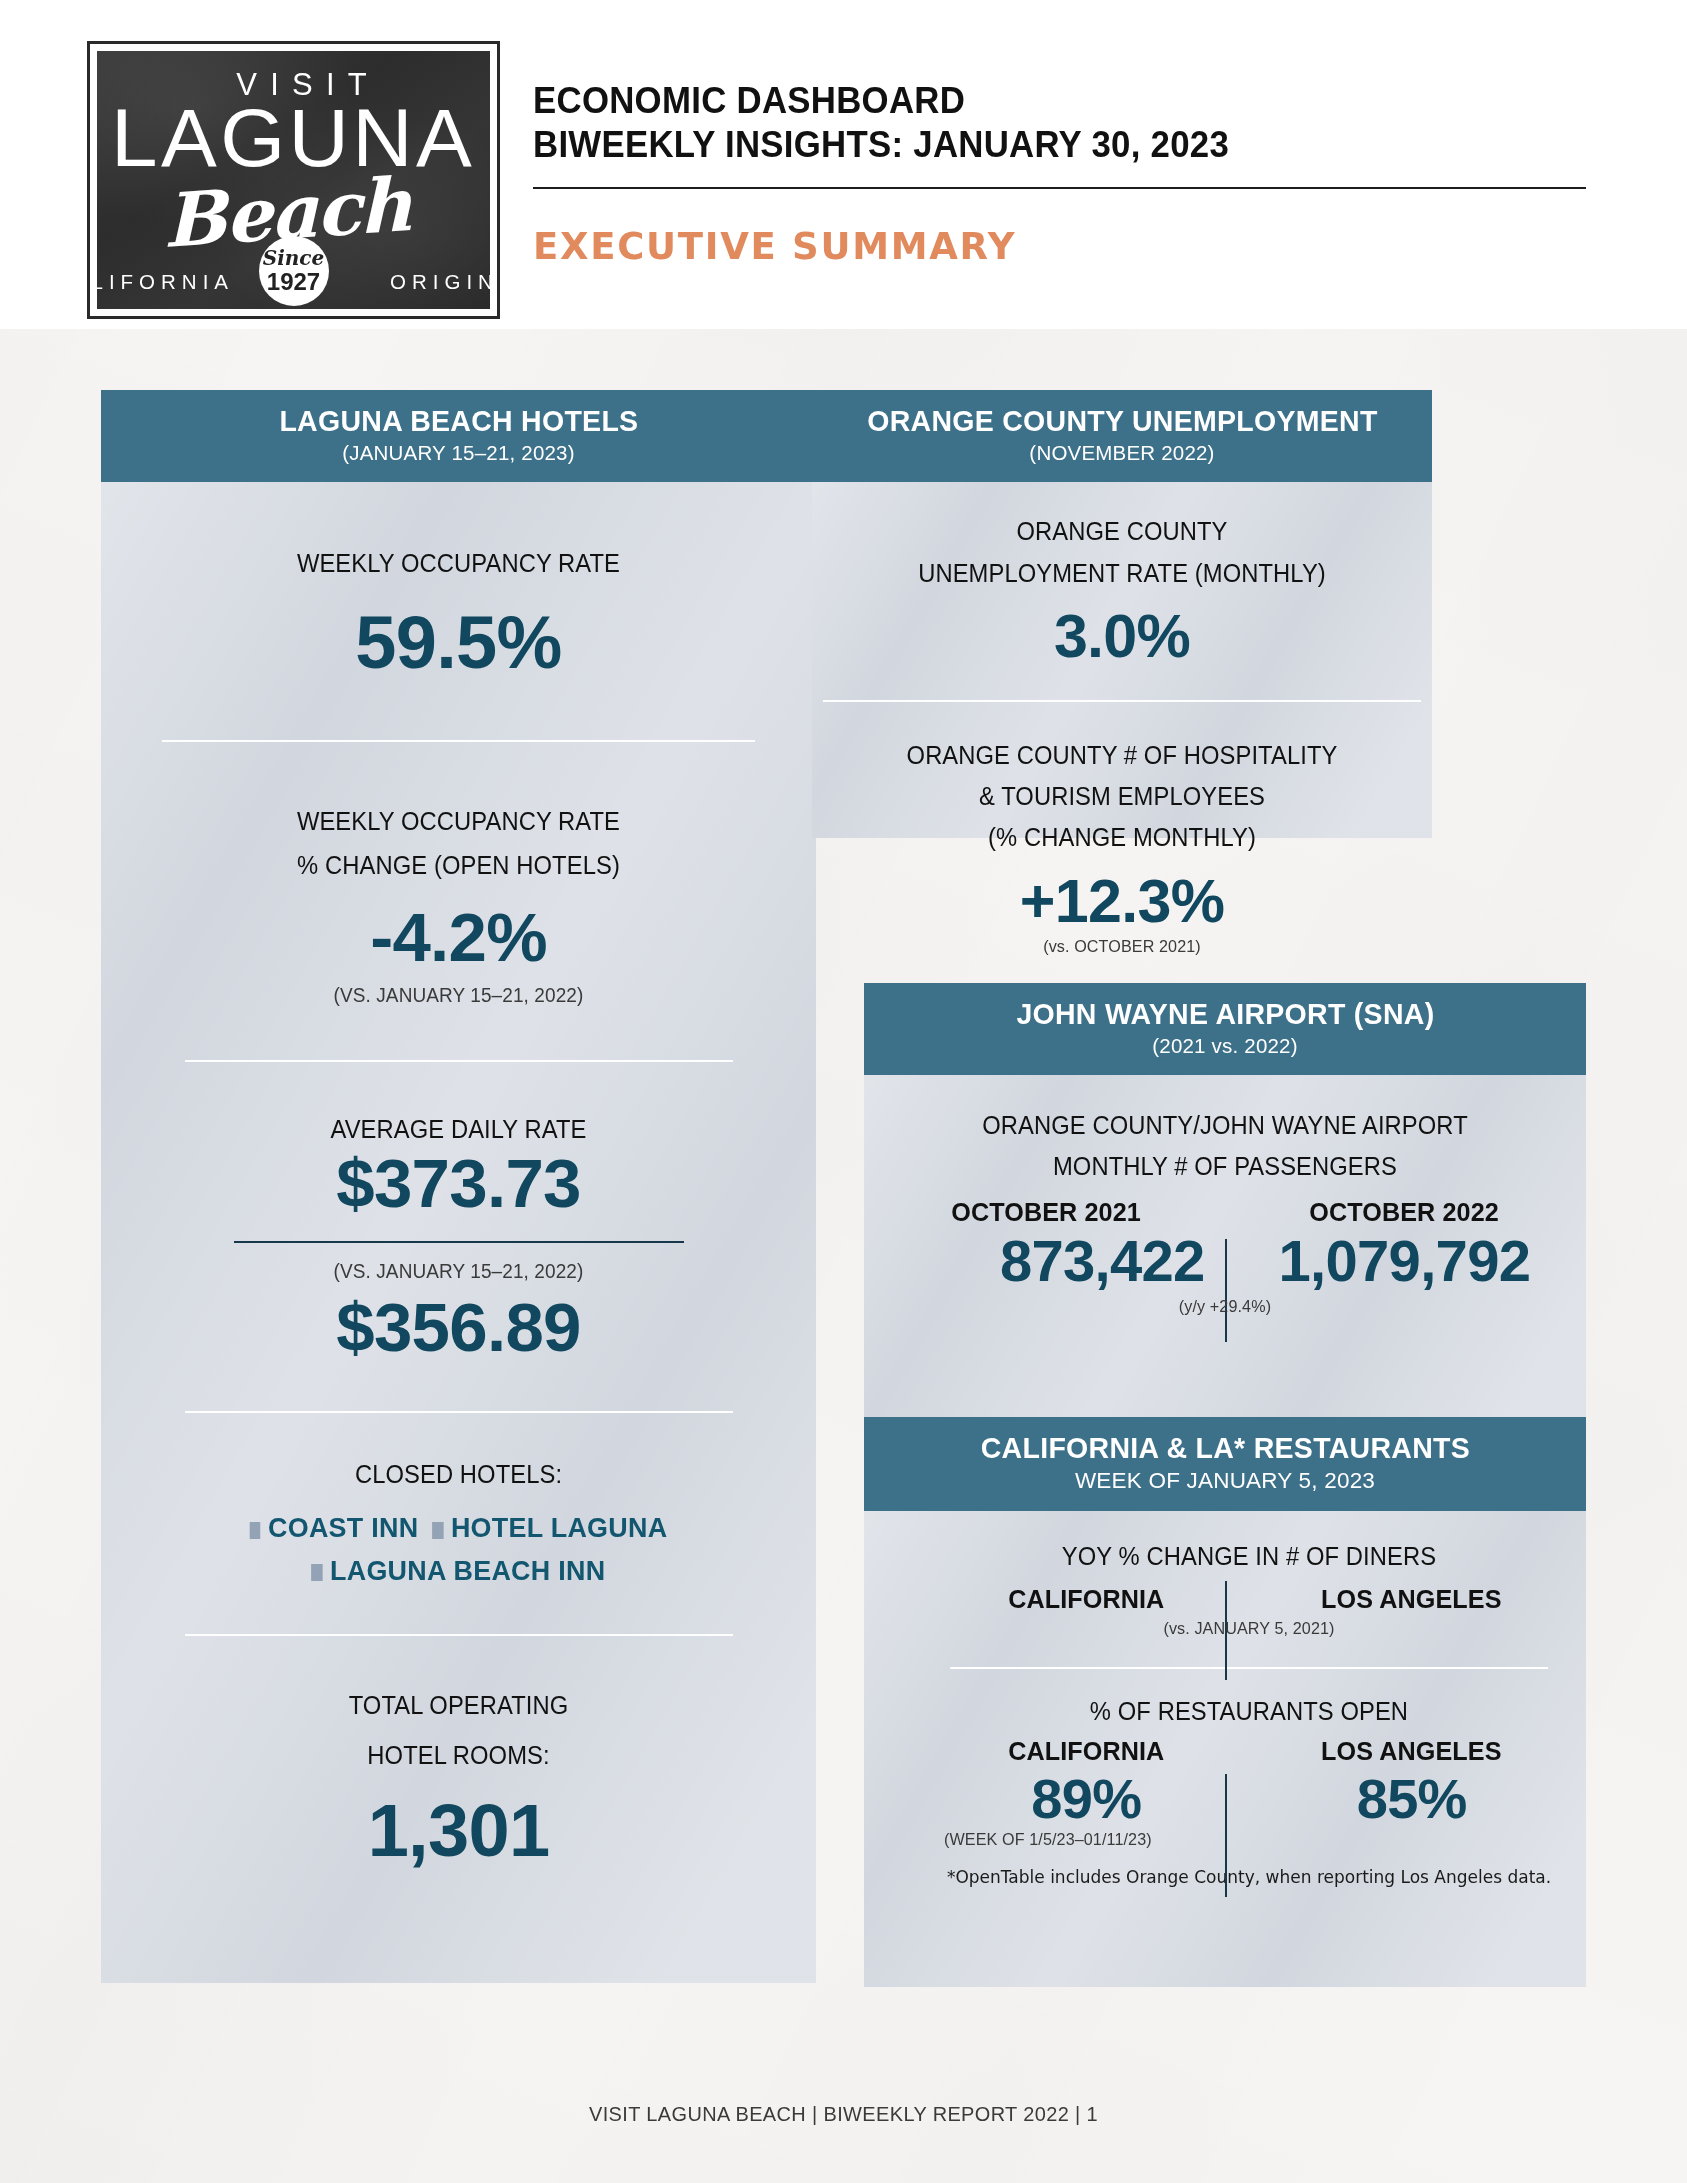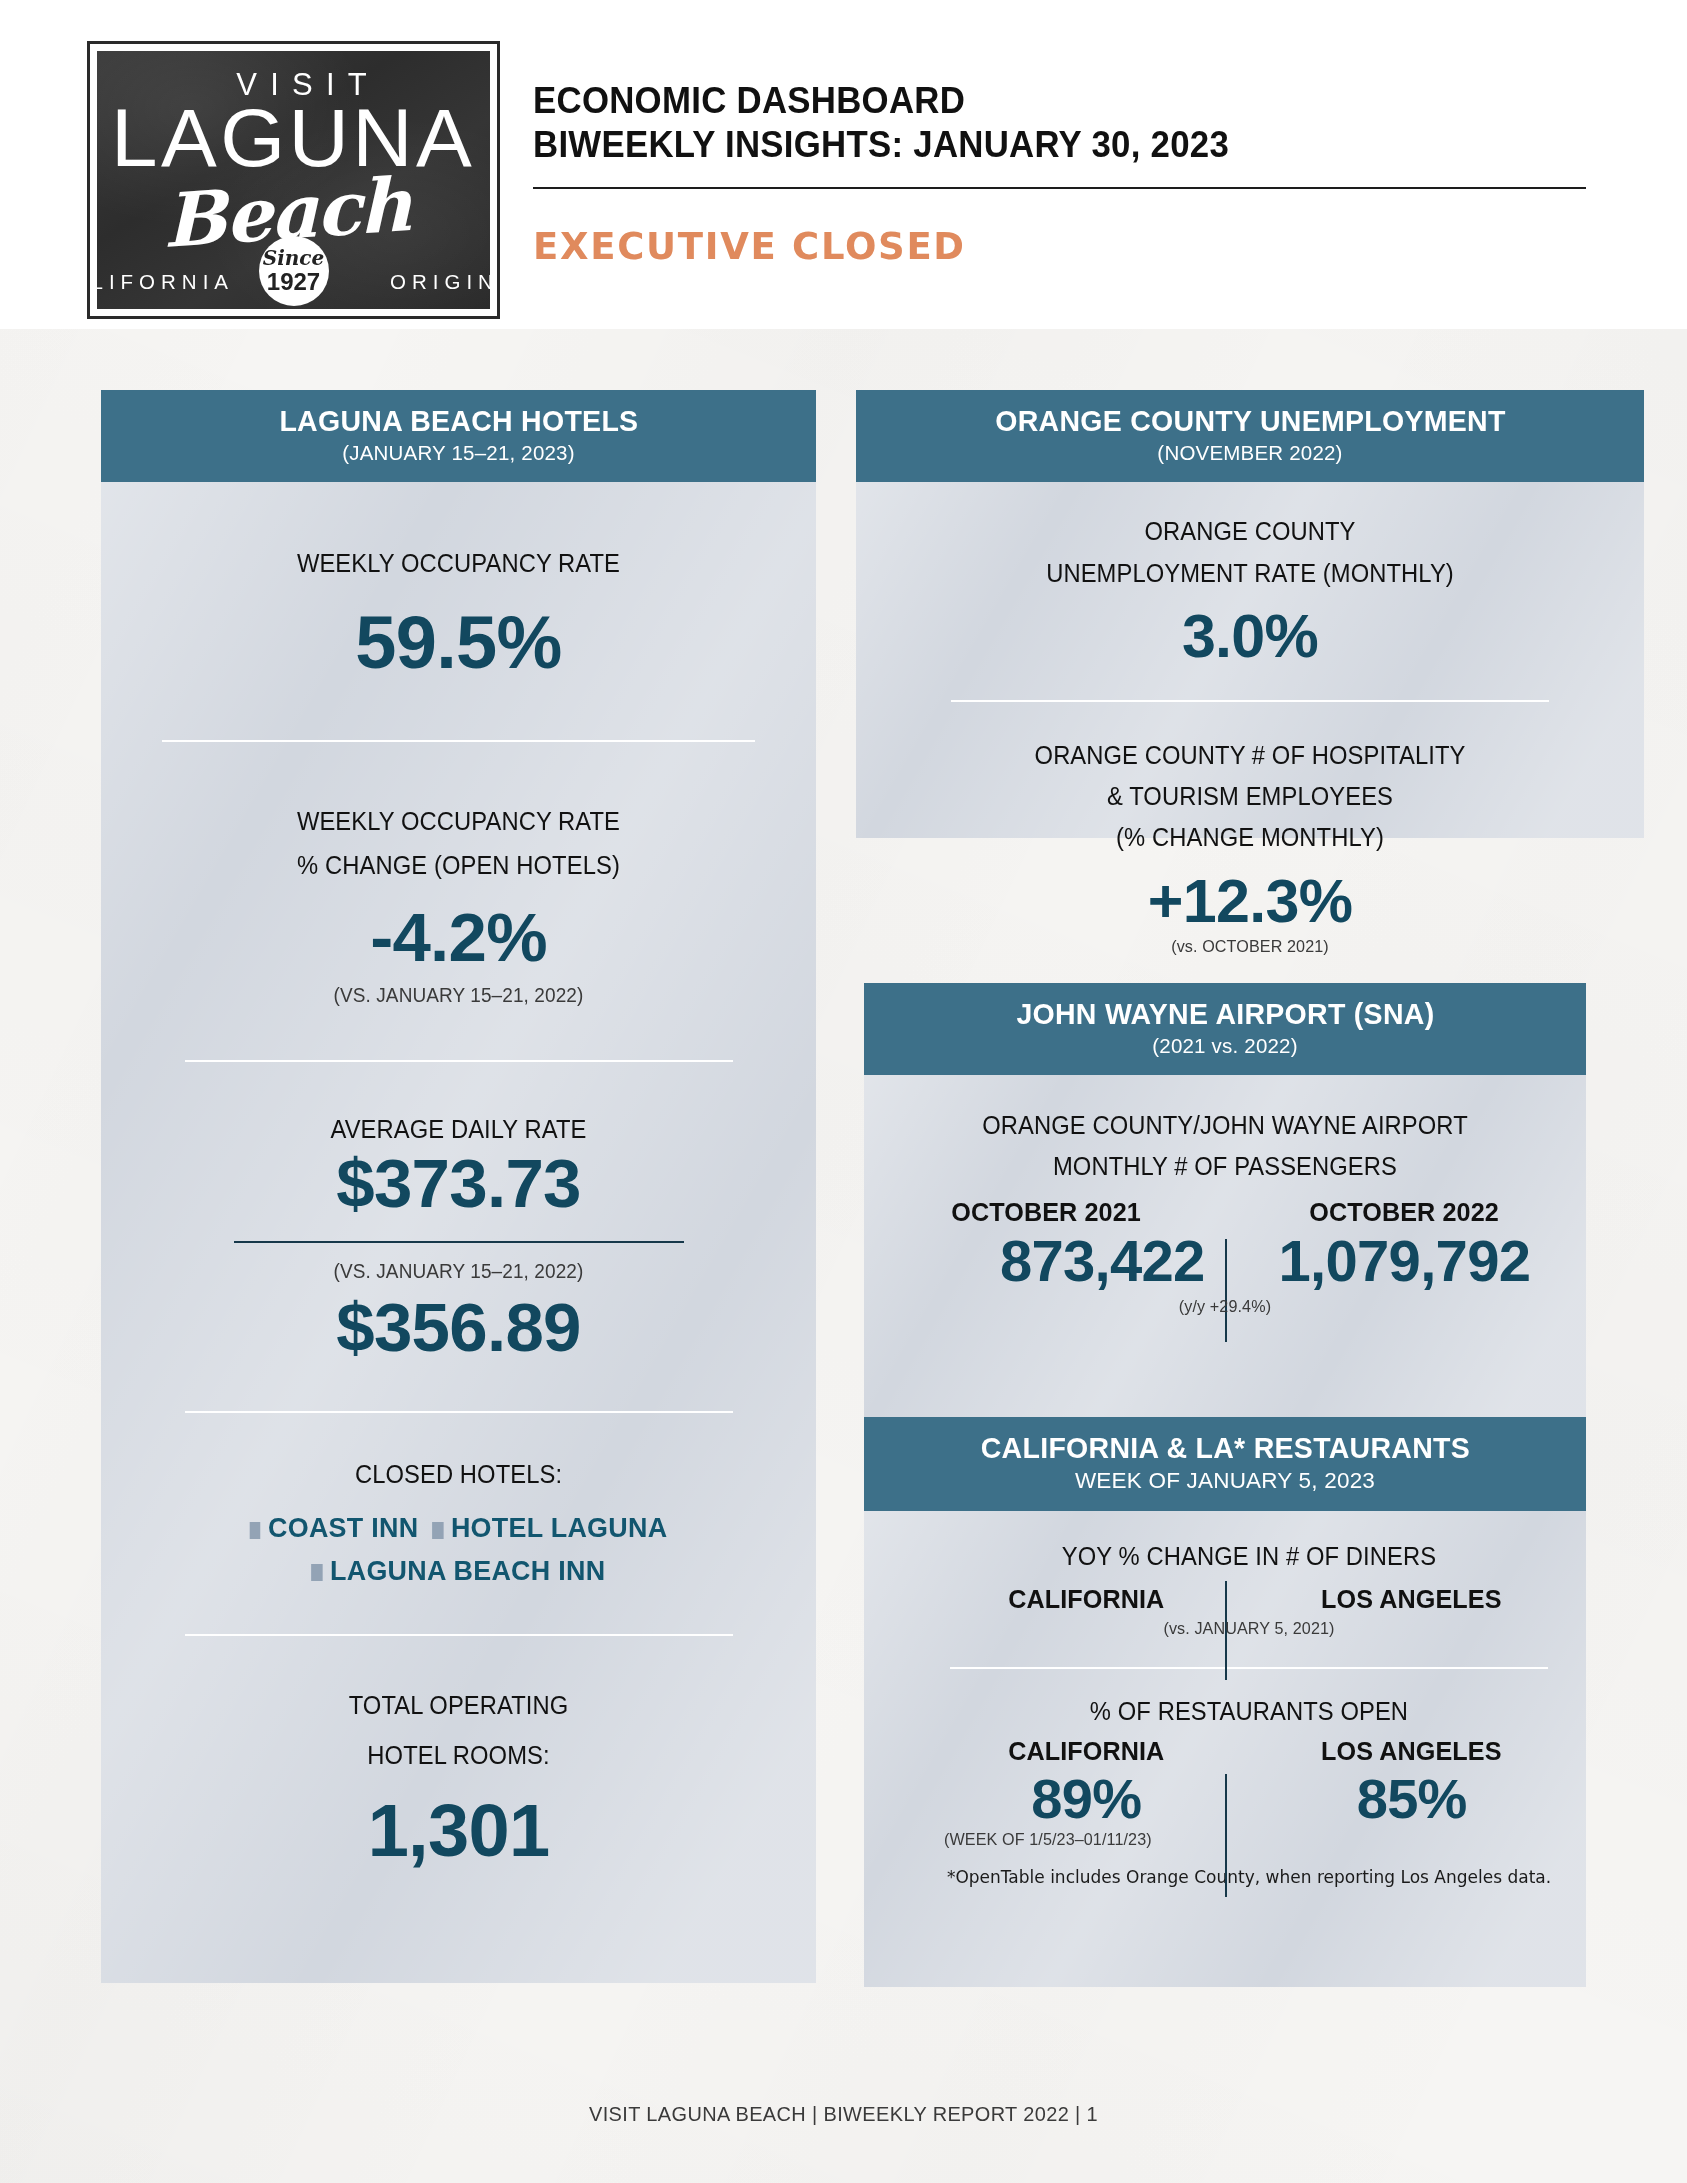--- a/index.html
+++ b/index.html
@@ -291,21 +291,21 @@
           <span class="lb-right">ORIGINAL</span>
         </div>
       </div>
     </div>
 
     <div class="head-title">
       <div>ECONOMIC DASHBOARD</div>
       <div>BIWEEKLY INSIGHTS: JANUARY 30, 2023</div>
     </div>
     <div class="head-rule"></div>
-    <div class="head-exec">EXECUTIVE CLOSED</div>
+    <div class="head-exec">EXECUTIVE SUMMARY</div>
   </div>
 
   <div class="card" style="left:101px; top:390px; width:715px;">
 
     <div class="card-head">
       <div class="t1">LAGUNA BEACH HOTELS</div>
       <div class="t2">(JANUARY 15–21, 2023)</div>
     </div>
 
     <div class="card-body" style="height:1501px;">
@@ -342,21 +342,21 @@
 
       <div class="div-white" style="width:548px; margin-top:41px;"></div>
 
       <div class="lbl" style="padding-top:52px;">TOTAL OPERATING</div>
       <div class="lbl" style="margin-top:14.6px;">HOTEL ROOMS:</div>
       <div class="big-num" style="margin-top:18.5px; font-size:74px;">1,301</div>
 
     </div>
   </div>
 
-  <div class="card" style="left:856px; top:390px; width:788px;">
+  <div class="card" style="left:812px; top:390px; width:620px;">
 
     <div class="card-head">
       <div class="t1">ORANGE COUNTY UNEMPLOYMENT</div>
       <div class="t2">(NOVEMBER 2022)</div>
     </div>
 
     <div class="card-body" style="height:356px;">
       <div class="lbl" style="padding-top:32px;">ORANGE COUNTY</div>
       <div class="lbl" style="margin-top:6.6px;">UNEMPLOYMENT RATE (MONTHLY)</div>
       <div class="big-num" style="margin-top:12px; font-size:61px;">3.0%</div>

